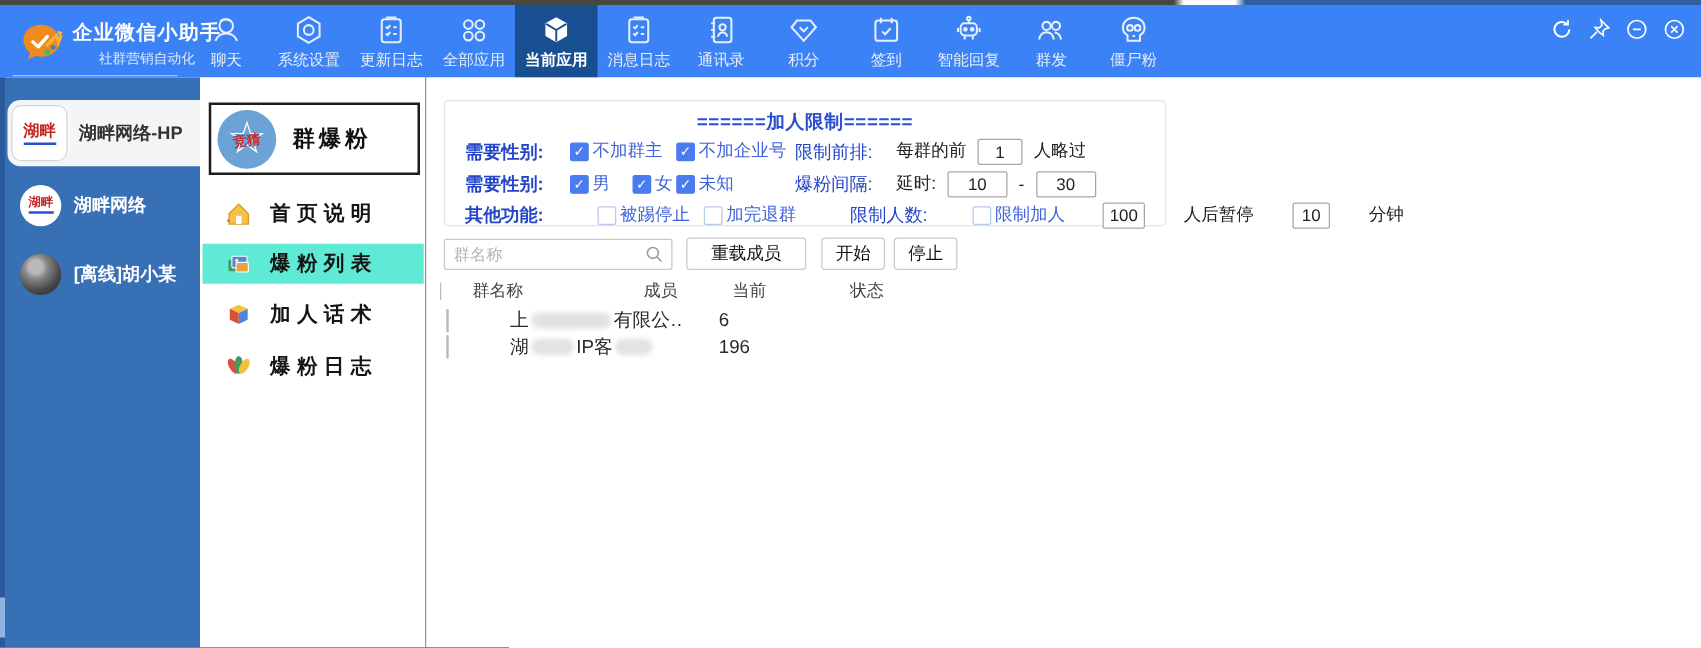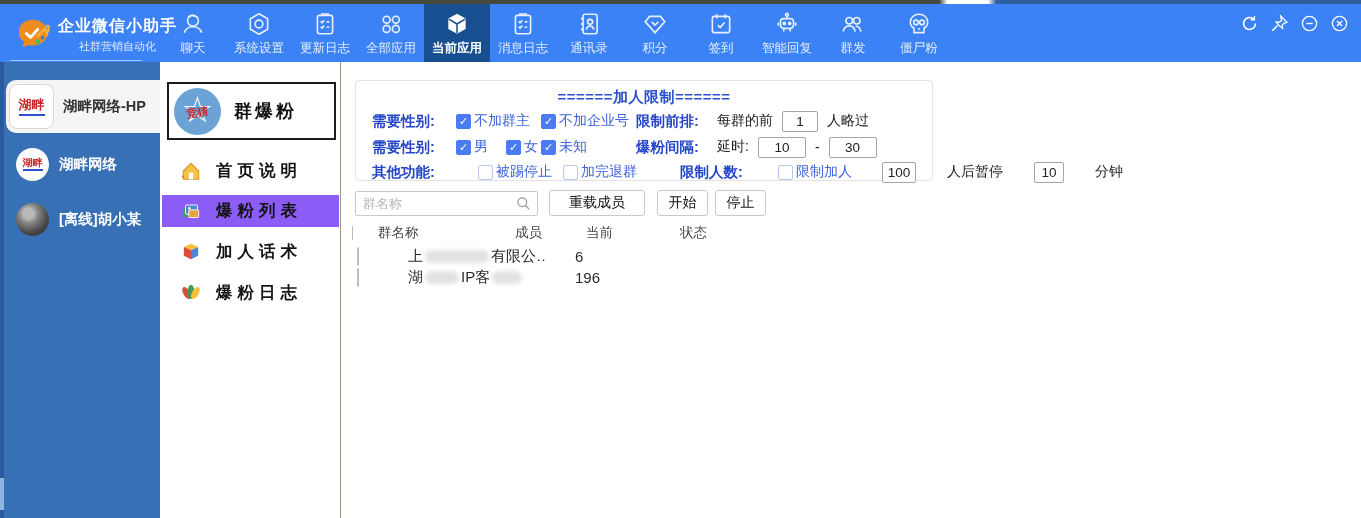--- a/index.html
+++ b/index.html
@@ -13,21 +13,21 @@
 
   
   .topbar { position:absolute; left:0; top:4px; width:1361px; height:58px; background:#3b82f6; }
   .brand { position:absolute; left:14px; top:6px; width:146px; height:50px; display:flex; align-items:center; }
   .brand-logo { width:38px; height:38px; flex:none; }
   .brand-text { margin-left:6px; color:#fff; }
   .brand-title { font-size:16px; font-weight:bold; letter-spacing:1px; white-space:nowrap; }
   .brand-sub { font-size:11px; color:#dfeafc; text-align:center; margin-top:2px; }
   .brand-underline { position:absolute; left:10px; top:56px; width:132px; height:1px; background:rgba(255,255,255,.55); }
 
-  .nav { position:absolute; left:160px; top:0; height:58px; display:flex; }
+  .nav { position:absolute; left:148px; top:0; height:58px; display:flex; }
   .nav-item { width:66px; height:58px; display:flex; flex-direction:column; align-items:center; justify-content:center; gap:2px; cursor:pointer; }
   .nav-item .nav-icon { height:28px; display:flex; align-items:center; justify-content:center; }
   .nav-item .nav-label { font-size:12.5px; color:#e6eefa; white-space:nowrap; }
   .nav-item.active { background:#174f90; }
   .nav-item.active .nav-label { color:#fff; font-weight:bold; }
 
   .win-controls { position:absolute; right:12px; top:9px; display:flex; gap:10px; }
   .win-btn { width:20px; height:20px; display:flex; align-items:center; justify-content:center; cursor:pointer; }
 
   
@@ -56,37 +56,37 @@
   
   .col2 { position:absolute; left:160px; top:0; width:181px; height:456px; background:#fff; border-right:1px solid #98987f; }
   .module-header { position:absolute; left:7px; top:20px; width:169px; height:58px; border:2px solid #1c1c1c; background:#fff;
     display:flex; align-items:center; cursor:default; }
   .badge { position:relative; width:47px; height:47px; margin-left:5px; border-radius:50%; background:#6ba3d6; flex:none; }
   .badge .star { position:absolute; left:0; top:-2px; width:47px; text-align:center; font-size:36px; line-height:47px; color:#fff; }
   .badge .badge-text { position:absolute; left:0; top:17px; width:47px; text-align:center; font-size:11px; font-weight:bold; color:#c62a2a; transform:rotate(-8deg); }
   .module-title { margin-left:13px; font-size:18px; font-weight:bold; letter-spacing:3px; color:#111; }
 
   .menu-item { position:absolute; left:2px; width:177px; height:32px; display:flex; align-items:center; cursor:pointer; }
-  .menu-item.selected { background:#8b5cf6; }
+  .menu-item.selected { background:#5eead4; }
   .mi-1 { top:93px; } .mi-2 { top:133px; } .mi-3 { top:174px; } .mi-4 { top:215px; }
   .menu-icon { width:22px; height:22px; margin-left:18px; flex:none; }
   .menu-label { margin-left:14px; font-size:16.5px; font-weight:bold; letter-spacing:5px; color:#141414; white-space:nowrap; }
 
   
   .main { position:absolute; left:342px; top:0; width:1019px; height:456px; background:#fff; }
 
   .panel { position:absolute; left:13px; top:18px; width:578px; height:101px; border:1px solid #e3e3e3; border-radius:4px; background:#fff; }
   .panel-title { margin-top:7px; text-align:center; font-size:15px; font-weight:bold; color:#2a4fd0; letter-spacing:0.5px; }
   .prow { position:absolute; left:16px; height:22px; display:flex; align-items:center; font-size:14px; color:#222; white-space:nowrap; }
   .prow-1 { top:29px; } .prow-2 { top:55px;align-items:center; } .prow-3 { top:80px;gap:22px; }
   .plabel { width:84px; font-size:14.5px; font-weight:bold; color:#2446c8; flex:none; }
   .opts { width:180px; display:flex; align-items:center; flex:none; }
   .grp { display:flex; align-items:center; }
   .g85 { width:85px; } .g50 { width:50px; } .g35 { width:35px; }
-  .plabel2 { width:76px; font-size:14.5px; font-weight:bold; color:#2446c8; flex:none; }
+  .plabel2 { width:76px; font-size:14.5px; font-weight:normal; color:#2446c8; flex:none; }
   .cb { width:15px; height:15px; border:1px solid #b8c8ea; border-radius:2px; background:#fff; flex:none;
         display:flex; align-items:center; justify-content:center; font-size:11px; color:#fff; cursor:pointer; }
   .cb.checked { background:#4a7bf2; border-color:#4a7bf2; }
   .opt-label { margin-left:3px; font-size:14px; color:#3f63dc; }
   .ptext { margin:0 5px; color:#222; }
   .num-input { height:21px; border:1px solid #a6a6a6; border-radius:2px; text-align:center; font-size:13.5px; color:#222;
         font-family:"Liberation Sans","DejaVu Sans",sans-serif; margin:0 4px; }
   .w36 { width:36px; } .w48 { width:48px; } .w34 { width:34px; } .w30 { width:30px; }
 
   

